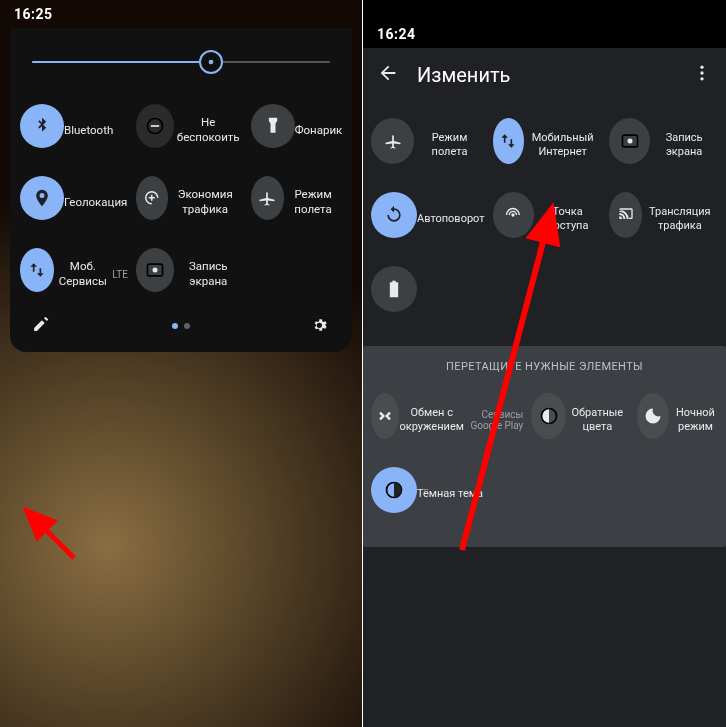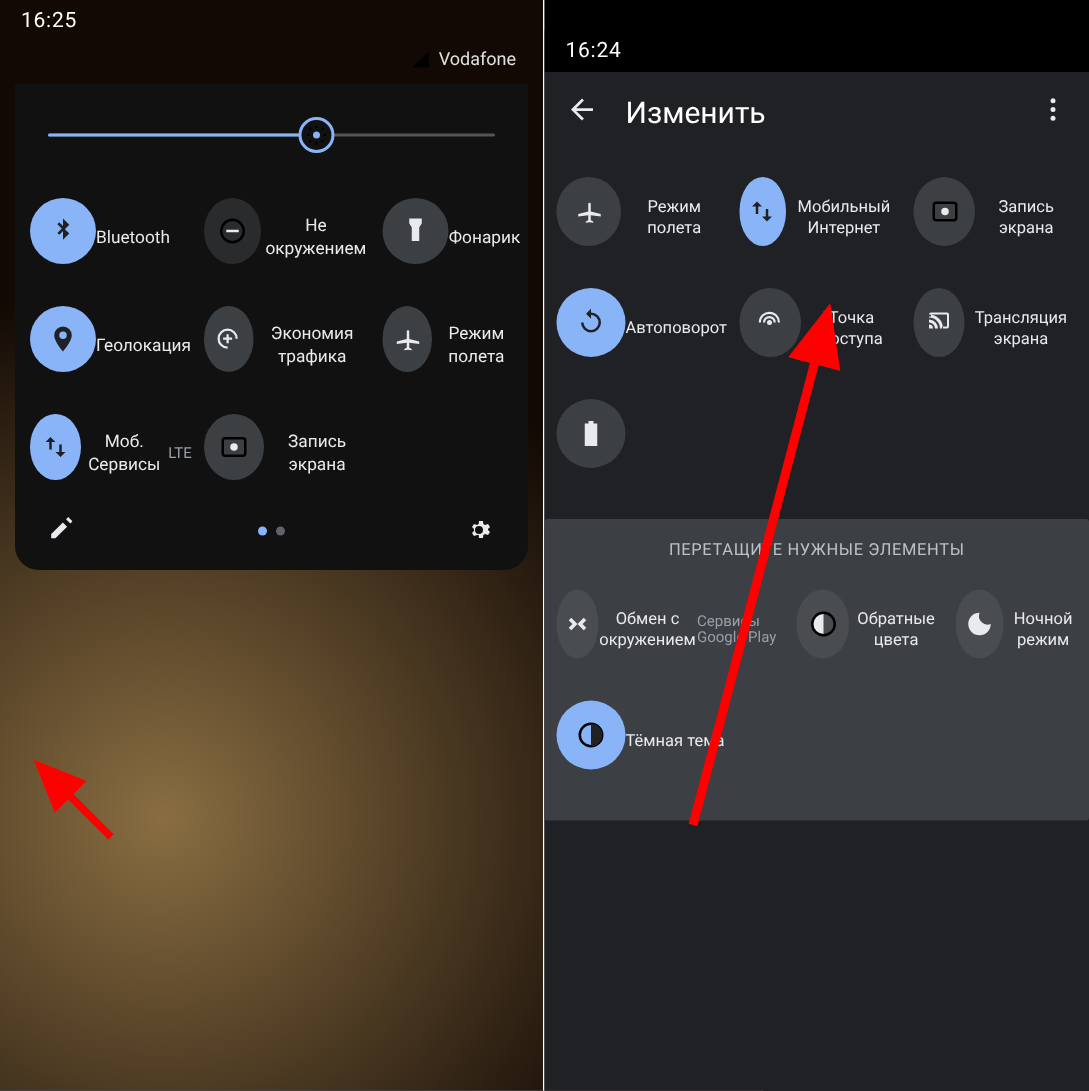--- a/index.html
+++ b/index.html
@@ -2,21 +2,21 @@
 <html><head>
 <meta charset="utf-8">
 <style>
   * { box-sizing: border-box; margin: 0; padding: 0; }
   body { background: #fff; font-family: Roboto, -apple-system, sans-serif; width: 726px; height: 727px; overflow: hidden; position: relative; }
   .screens { display: flex; width: 726px; height: 727px; }
   .screen { width: 363px; height: 727px; background: #000; position: relative; overflow: hidden; }
   .screen.left { border-right: 1px solid #fff; }
 
   
-  .status-bar { height: 28px; display: flex; align-items: center; padding: 0 14px; color: #fff; font-size: 14px; font-weight: 400; }
+  .status-bar { height: 28px; display: flex; align-items: center; padding: 0 14px; color: #fff; font-size: 14px; font-weight: 700; }
   .status-bar .time { letter-spacing: 0.5px; }
 
   
   .carrier-row { display: flex; justify-content: flex-end; padding: 4px 18px 10px; color: #e0e0e0; font-size: 12px; align-items: center; gap: 5px; }
   .carrier-row svg { width: 13px; height: 13px; }
 
   
   .qs-panel { margin: 0 10px; background: #111; border-radius: 0 0 16px 16px; padding: 16px 6px 12px 6px; }
   
   
@@ -30,21 +30,21 @@
   .tiles { display: grid; grid-template-columns: repeat(3, 1fr); gap: 8px 0; }
   .tile { display: flex; flex-direction: row; align-items: center; padding: 6px 4px; }
   .tile-circle { width: 44px; height: 44px; border-radius: 50%; display: flex; align-items: center; justify-content: center; margin-bottom: 8px; }
   .tile-circle.active { background: #8ab4f8; }
   .tile-circle.inactive { background: #3c4043; }
   .tile-circle.off { background: #2a2b2d; }
   .tile-circle svg { width: 20px; height: 20px; }
   .tile-circle.active svg { fill: #202124; }
   .tile-circle.inactive svg, .tile-circle.off svg { fill: #e8eaed; }
   .tile-label { color: #e8eaed; font-size: 11.5px; text-align: center; line-height: 1.3; }
-  .tile-sub { color: #9aa0a6; font-size: 10px; text-align: left; }
+  .tile-sub { color: #9aa0a6; font-size: 10px; text-align: right; }
 
   
   .panel-footer { display: flex; align-items: center; justify-content: space-between; padding: 10px 16px 4px; }
   .panel-footer .center-dots { position: absolute; left: 50%; transform: translateX(-50%); display: flex; gap: 6px; }
   .dot { width: 6px; height: 6px; border-radius: 50%; background: #5f6368; }
   .dot.active { background: #8ab4f8; }
   .footer-icon { width: 20px; height: 20px; fill: #e8eaed; cursor: pointer; }
 
   
   .bg-photo { position: absolute; left: 0; top: 0; width: 100%; height: 100%; background: radial-gradient(circle at 30% 75%, rgba(250,200,120,0.55), rgba(20,10,5,0.9) 60%); z-index: -1; }
@@ -164,26 +164,20 @@
 </svg>
 
 <div class="screens">
 
   <div class="screen left">
     <div class="bg-photo"></div>
     <div class="content-stack">
       <div class="status-bar">
         <span class="time">16:25</span>
       </div>
-      <div class="carrier-row">
-        <svg viewBox="0 0 24 24">
-            <use href="#i-signal"></use>
-          </svg>
-        <span>Vodafone</span>
-      </div>
 
       <div class="qs-panel">
         <div class="brightness">
           <div class="track-bg"></div>
           <div class="track-fill"></div>
           <div class="thumb">
             <svg viewBox="0 0 24 24">
                 <use href="#i-sun"></use>
               </svg>
           </div>
@@ -197,21 +191,21 @@
                 </svg>
               </div>
               <div class="tile-label">Bluetooth</div>
             </div>
             <div class="tile">
               <div class="tile-circle off">
                 <svg viewBox="0 0 24 24">
                   <use href="#i-dnd"></use>
                 </svg>
               </div>
-              <div class="tile-label">Не окружением</div>
+              <div class="tile-label">Не беспокоить</div>
             </div>
             <div class="tile">
               <div class="tile-circle inactive">
                 <svg viewBox="0 0 24 24">
                   <use href="#i-flashlight"></use>
                 </svg>
               </div>
               <div class="tile-label">Фонарик</div>
             </div>
             <div class="tile">
@@ -329,21 +323,21 @@
                 </svg>
               </div>
               <div class="tile-label">Точка доступа</div>
             </div>
             <div class="tile">
               <div class="tile-circle inactive">
                 <svg viewBox="0 0 24 24">
                   <use href="#i-cast"></use>
                 </svg>
               </div>
-              <div class="tile-label">Трансляция экрана</div>
+              <div class="tile-label">Трансляция трафика</div>
             </div>
             <div class="tile">
               <div class="tile-circle inactive">
                 <svg viewBox="0 0 24 24">
                   <use href="#i-battery"></use>
                 </svg>
               </div>
             </div>
           </div>
       </div>

